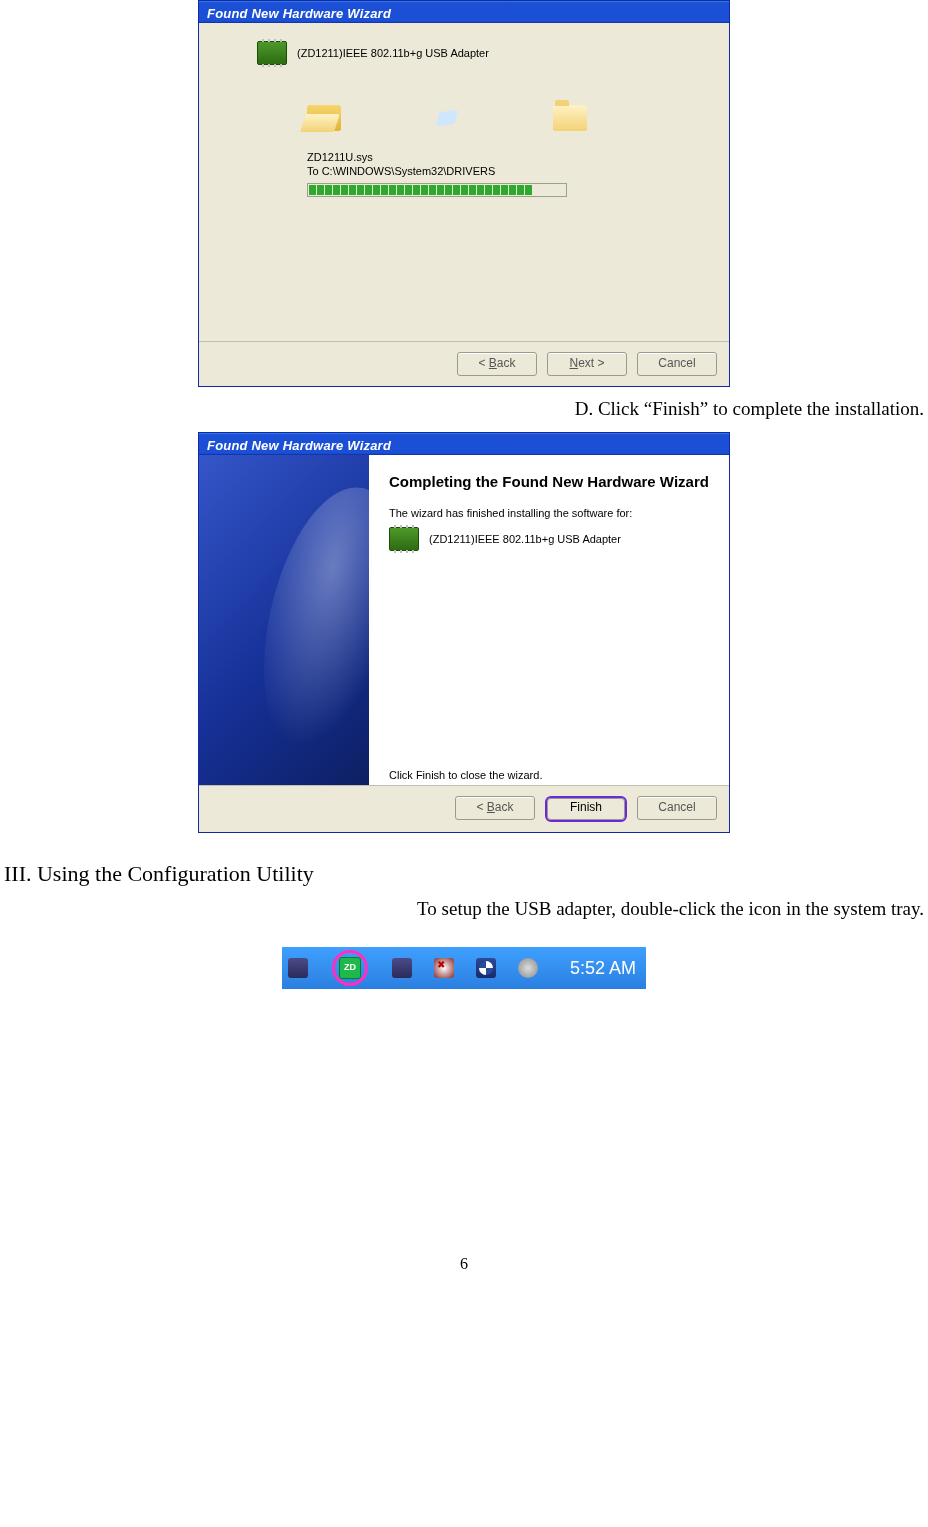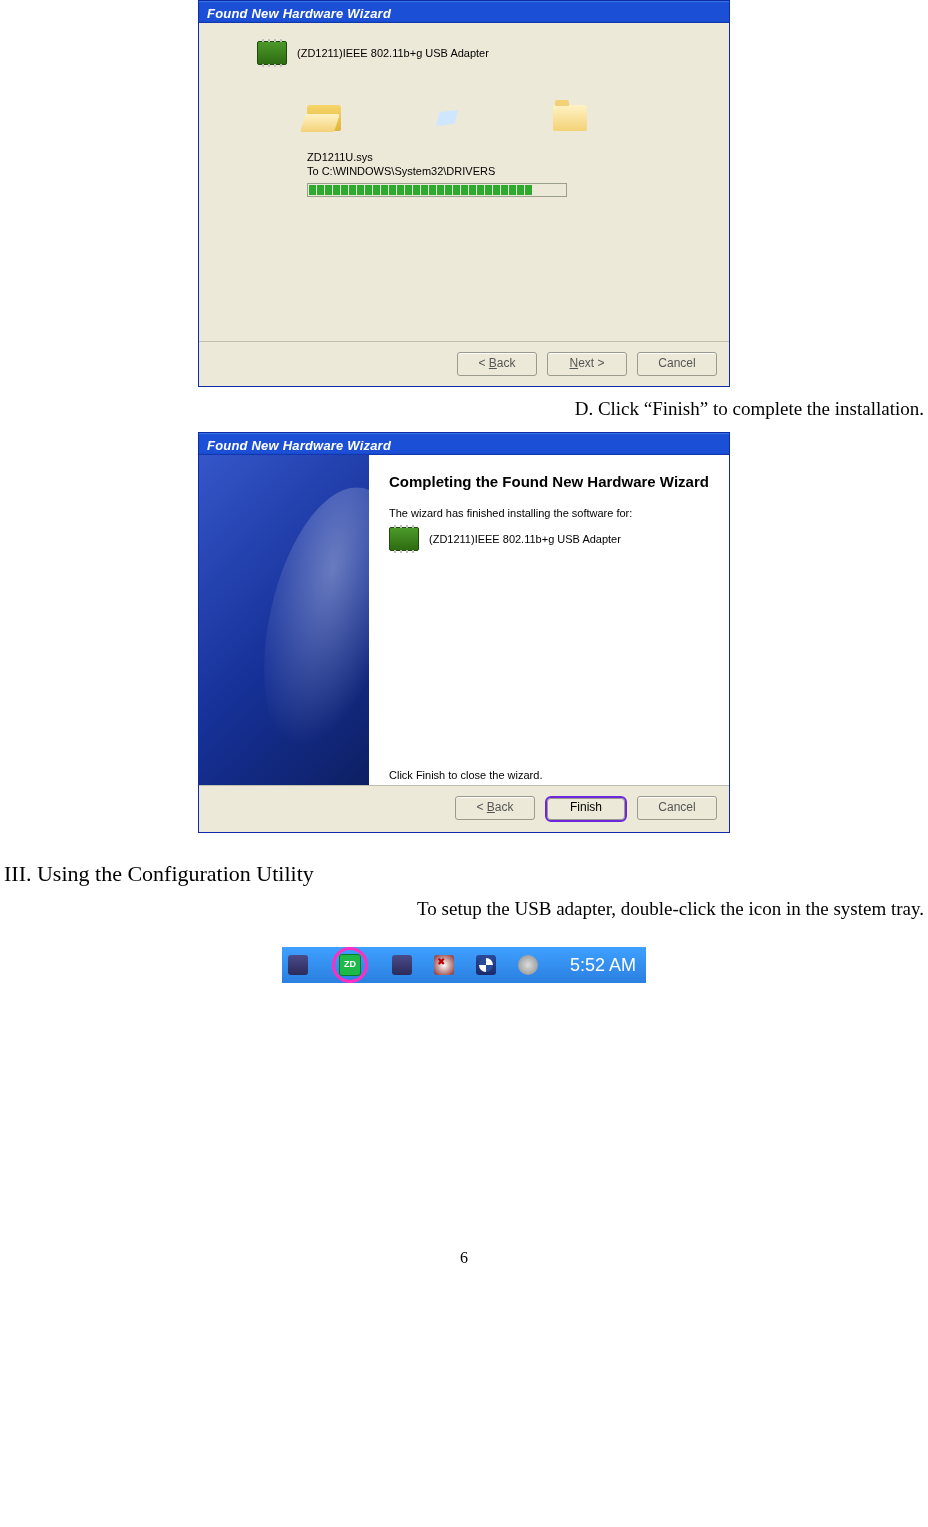--- a/index.html
+++ b/index.html
@@ -219,21 +219,21 @@
   .d2-spacer { flex: 1; }
 
   
   .systray-wrap {
     display: inline-block;
     border: 2px solid #fff;
     margin: 14px auto 24px auto;
   }
   .systray {
     background: linear-gradient(to bottom, #3fa0ff 0%, #2a7fe0 100%);
-    height: 36px;
+    height: 42px;
     display: flex;
     align-items: center;
     padding: 0 10px 0 6px;
     gap: 22px;
     font-family: Tahoma, sans-serif;
   }
   .tray-icon {
     width: 20px; height: 20px;
     border-radius: 3px;
     display: inline-block;

